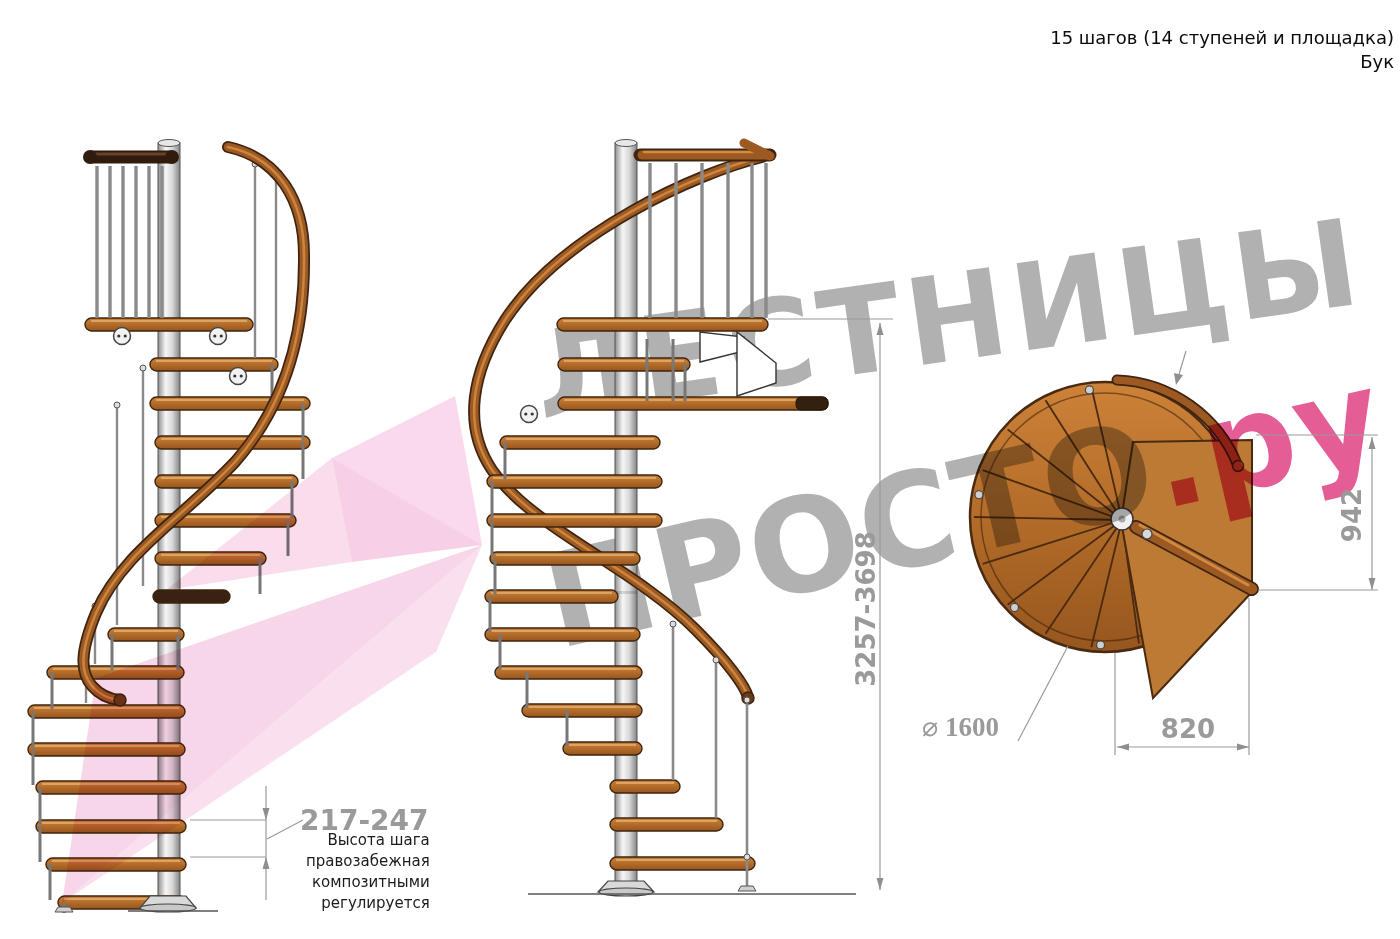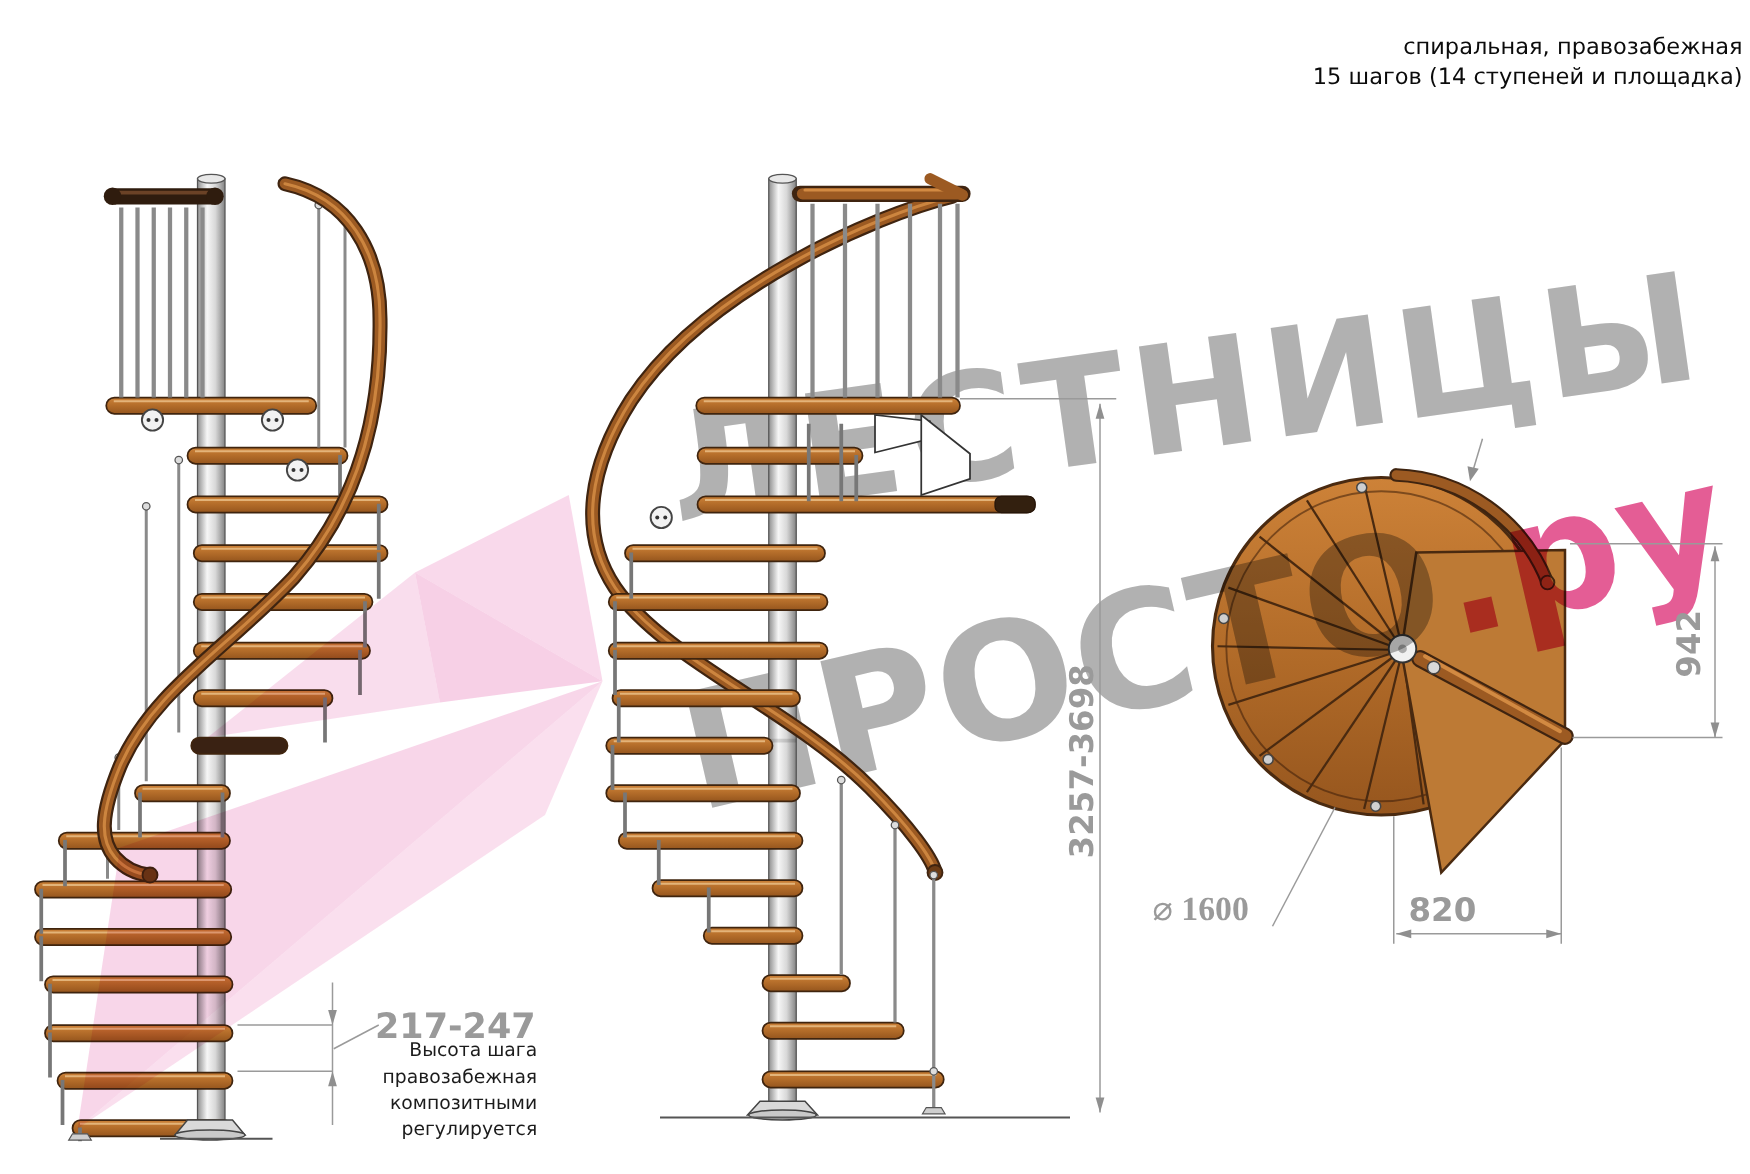--- a/index.html
+++ b/index.html
@@ -306,27 +306,27 @@
       <polygon points="1372,437 1368.5,449 1375.5,449" fill="#8f8f8f" stroke="none"></polygon>
       <polygon points="1372,590 1368.5,578 1375.5,578" fill="#8f8f8f" stroke="none"></polygon>
       <polygon points="1117,747 1129,743.5 1129,750.5" fill="#8f8f8f" stroke="none"></polygon>
       <polygon points="1249,747 1237,743.5 1237,750.5" fill="#8f8f8f" stroke="none"></polygon>
       <polygon points="1176,385 1183,375 1174,373" fill="#8f8f8f" stroke="none"></polygon>
       <polygon points="266,820 262.5,808 269.5,808" fill="#8f8f8f" stroke="none"></polygon>
       <polygon points="266,857 262.5,869 269.5,869" fill="#8f8f8f" stroke="none"></polygon>
     </svg>
 
   <div class="hdr">
-    <div>спиральная, правозабежная</div>
     <div>15 шагов (14 ступеней и площадка)</div>
+    <div>Бук</div>
   </div>
 
   <div class="lbl rot" style="left:786px;top:594px;width:160px;text-align:center;font-size:26px;">3257-3698</div>
   <div class="lbl rot" style="left:1312px;top:500px;width:80px;text-align:center;font-size:26px;">942</div>
-  <div class="lbl" style="left:1081px;top:714px;width:100px;text-align:right;font-size:26px;">820</div>
+  <div class="lbl" style="left:1138px;top:714px;width:100px;text-align:center;font-size:26px;">820</div>
   <div class="lbl" style="left:922px;top:711px;font-size:27px;font-family:Liberation Serif, serif;">
     <span style="font-weight:normal;">⌀</span>
     <span>1600</span>
   </div>
   <div class="lbl" style="left:300px;top:804px;font-size:28px;">217-247</div>
   <div class="note">
     <div>Высота шага</div>
     <div>правозабежная</div>
     <div>композитными</div>
     <div>регулируется</div>

